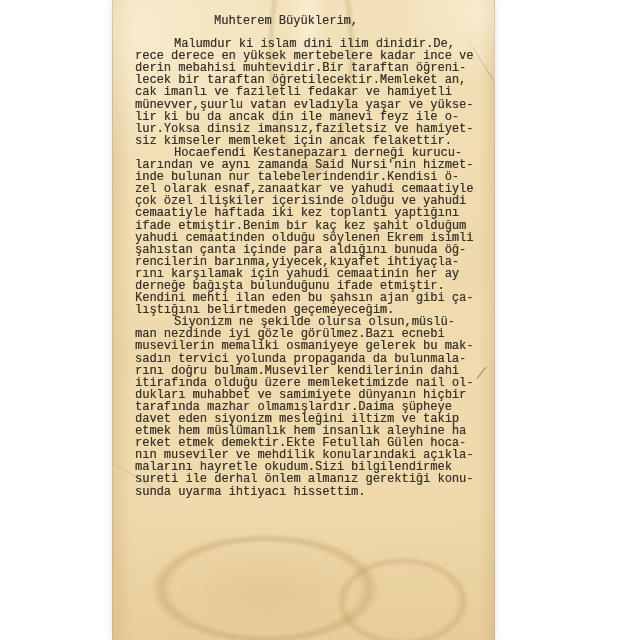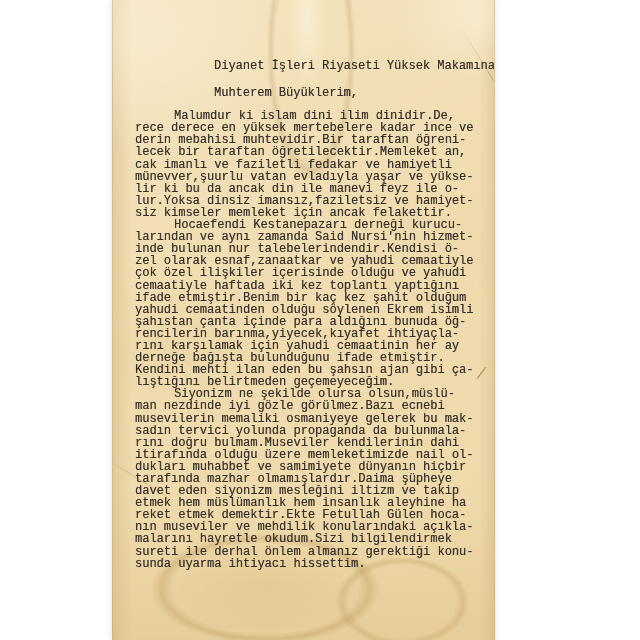--- a/index.html
+++ b/index.html
@@ -91,21 +91,20 @@
 </style>
 </head>
 <body>
 
 <div class="scan">
   <div class="paper">
     <div class="crease top-right"></div>
     <div class="crease bottom-left"></div>
 
     <div class="content">
-      <div class="heading">Diyanet İşleri Riyaseti Yüksek Makamına</div>
       <div class="salutation">Muhterem Büyüklerim,</div>
       <p class="para first">Malumdur ki islam dini ilim dinidir.De,
 rece derece en yüksek mertebelere kadar ince ve
 derin mebahisi muhtevidir.Bir taraftan öğreni-
 lecek bir taraftan öğretilecektir.Memleket an,
 cak imanlı ve faziletli fedakar ve hamiyetli
 münevver,şuurlu vatan evladıyla yaşar ve yükse-
 lir ki bu da ancak din ile manevi feyz ile o-
 lur.Yoksa dinsiz imansız,faziletsiz ve hamiyet-
 siz kimseler memleket için ancak felakettir.</p>

